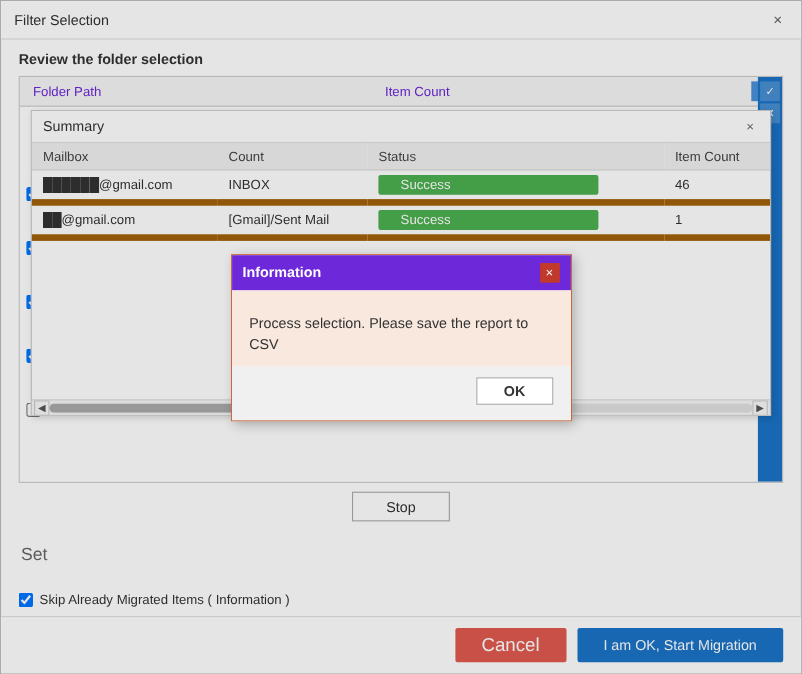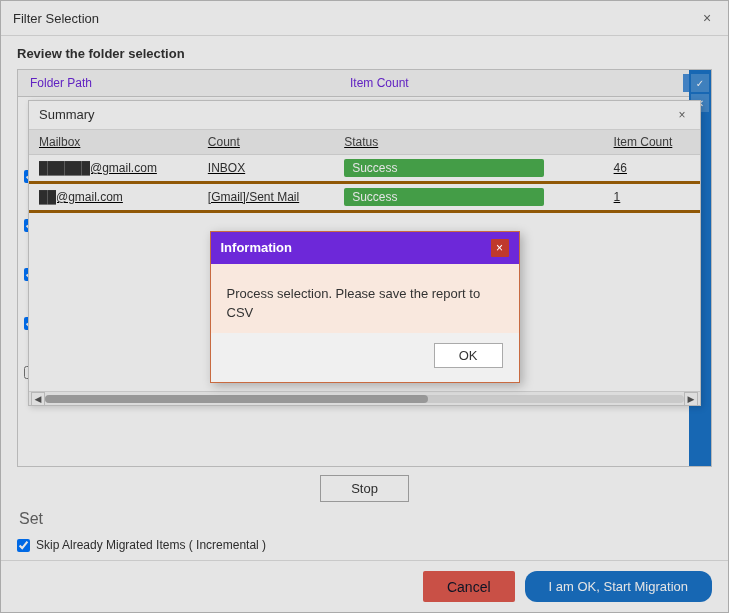--- a/index.html
+++ b/index.html
@@ -131,40 +131,39 @@
       height: 16px;
       display: flex;
       align-items: center;
       justify-content: center;
     }
 
     .summary-table {
       width: 100%;
       border-collapse: collapse;
       font-size: 12px;
-      text-decoration: underline;
     }
     .summary-table th {
       background: #f0f0f0;
       border-bottom: 1px solid #ddd;
       padding: 5px 10px;
       text-align: left;
       font-weight: normal;
       color: #444;
     }
     .summary-table td {
       padding: 4px 10px;
-      border-bottom: 3px solid #a16207;
+      border-bottom: 6px solid #a16207;
       color: #333;
     }
 
     .status-success {
       background: #4caf50;
       color: #fff;
-      padding: 2px 8px;
+      padding: 2px 20px;
       border-radius: 2px;
       display: inline-block;
       min-width: 200px;
     }
 
     
     .summary-scroll {
       height: 14px;
       background: #f5f5f5;
       border-top: 1px solid #ddd;
@@ -197,21 +196,21 @@
       cursor: pointer;
       border: 1px solid #ccc;
       background: #f8f8f8;
     }
 
     
     .bottom-area {
       padding: 8px 16px;
       display: flex;
       flex-direction: column;
-      gap: 8px;
+      gap: 22px;
     }
 
     .stop-btn-row {
       display: flex;
       justify-content: center;
     }
 
     .stop-btn {
       padding: 5px 30px;
       background: #fff;
@@ -245,36 +244,36 @@
       padding: 10px 16px;
       display: flex;
       justify-content: flex-end;
       gap: 10px;
       background: #fff;
       border-top: 1px solid #e0e0e0;
     }
 
     .btn-cancel {
       background: #e05a4e;
-      color: #0f172a;
+      color: #ffffff;
       border: none;
       padding: 4px 24px;
       cursor: pointer;
-      font-size: 14px;
+      font-size: 17px;
       border-radius: 2px;
     }
 
     .btn-start {
       background: #1a73c8;
       color: #fff;
       border: none;
       padding: 8px 24px;
       cursor: pointer;
       font-size: 13px;
-      border-radius: 12px;
+      border-radius: 2px;
     }
 
     
     .blue-accent {
       position: absolute;
       right: 0;
       top: 0;
       bottom: 0;
       width: 22px;
       background: #1a73c8;
@@ -360,20 +359,21 @@
       justify-content: flex-end;
     }
 
     .btn-ok {
       background: #fff;
       border: 1px solid #aaa;
       padding: 4px 24px;
       cursor: pointer;
       font-size: 13px;
       color: #333;
+      font-weight: bold;
     }
 
     .set-label {
       font-size: 16px;
       color: #666;
       padding: 0 0 2px 2px;
     }
   </style>
 </head>
 <body>
@@ -461,21 +461,21 @@
 
   <div class="bottom-area">
     <div class="stop-btn-row">
       <button class="stop-btn">Stop</button>
     </div>
     <div style="display:flex; align-items:center; gap:4px">
       <span class="set-label">Set</span>
     </div>
     <div class="checkbox-row">
       <input type="checkbox" checked="" style="">
-      <label class="checkbox-label">Skip Already Migrated Items ( Incremental )</label>
+      <label class="checkbox-label">Skip Already Migrated Items ( Information )</label>
     </div>
   </div>
 
   <div class="footer">
     <button class="btn-cancel">Cancel</button>
     <button class="btn-start">I am OK, Start Migration</button>
   </div>
 
   <div class="modal-overlay">
     <div class="info-dialog">

